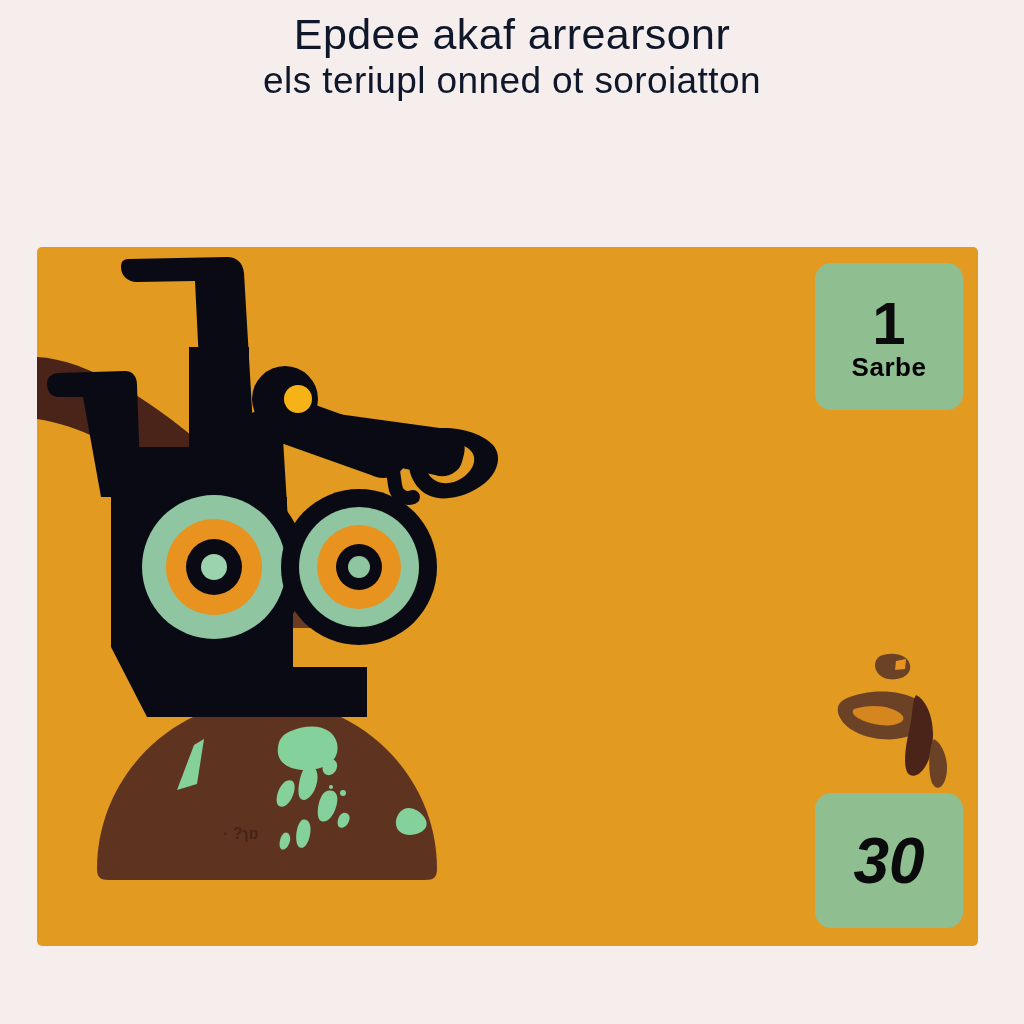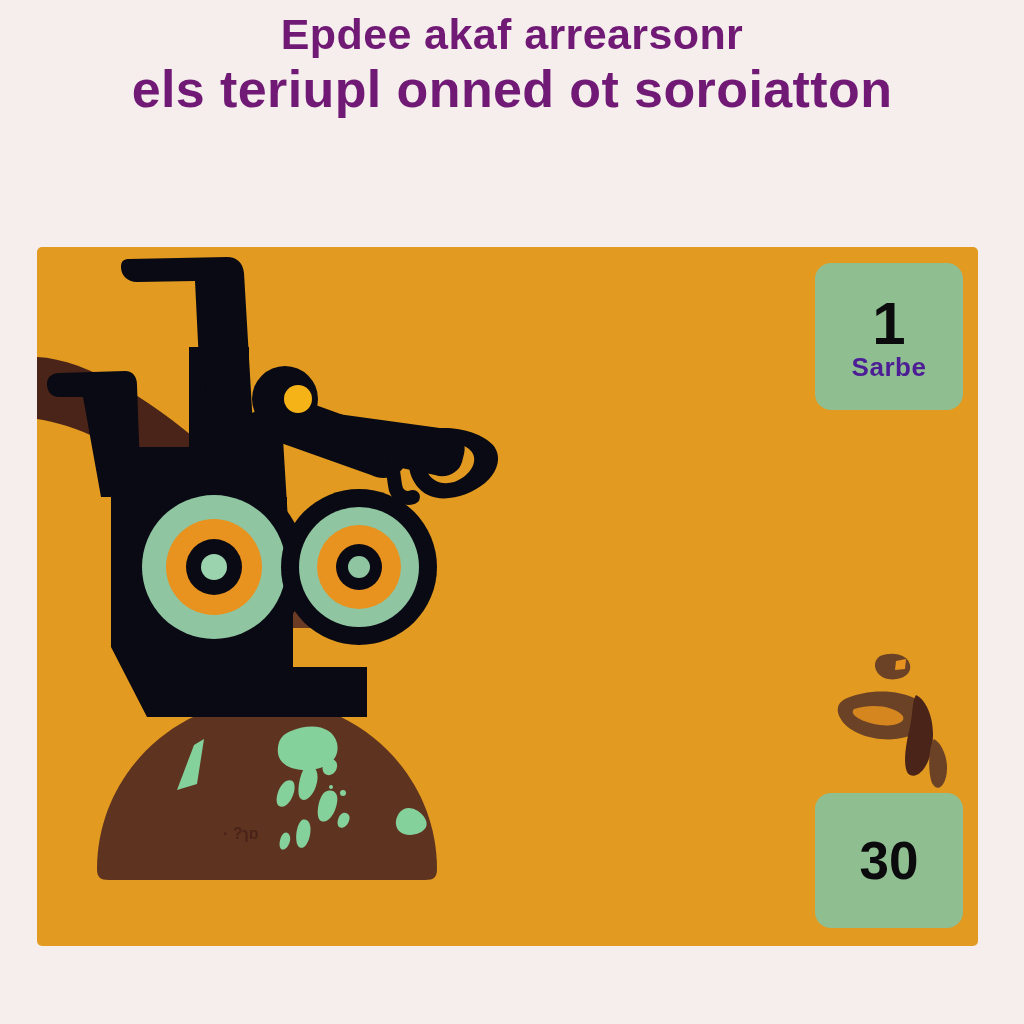--- a/index.html
+++ b/index.html
@@ -27,30 +27,30 @@
   #title-block {
     position: absolute;
     left: 0;
     top: 8px;
     width: 1024px;
     text-align: center;
     user-select: none;
   }
   .title-line {
     display: block;
-    color: #701a75;
-    font-family: "Liberation Sans", sans-serif;
-    font-weight: 700;
+    color: #0f172a;
+    font-family: "Liberation Sans", sans-serif;
+    font-weight: 400;
     letter-spacing: 0.4px;
     line-height: 1.22;
     white-space: nowrap;
   }
   #title-line-1 { font-size: 43px; }
   #title-line-2 { font-size: 45px; margin-top: -3px; }
-  #title-line-3 { font-size: 52px; margin-top: -2px; }
+  #title-line-3 { font-size: 37px; margin-top: -2px; }
 
   
   #illustration-panel {
     position: absolute;
     left: 37px;
     top: 247px;
     width: 941px;
     height: 699px;
     background: #E29B20;
     border-radius: 5px;
@@ -89,23 +89,23 @@
     width: 148px;
     height: 135px;
   }
   .badge-number {
     color: #0B0B0D;
     font-family: "Liberation Sans", sans-serif;
     font-weight: 700;
     line-height: 1;
   }
   #badge-top .badge-number { font-size: 60px; }
-  #badge-bottom .badge-number { font-size: 53px; }
+  #badge-bottom .badge-number { font-size: 64px; font-style: italic; }
   .badge-caption {
-    color: #4c1d95;
+    color: #000000;
     font-family: "Liberation Sans", sans-serif;
     font-weight: 700;
     font-size: 26px;
     letter-spacing: 0.5px;
     line-height: 1;
   }
 </style>
 </head>
 <body>
 

